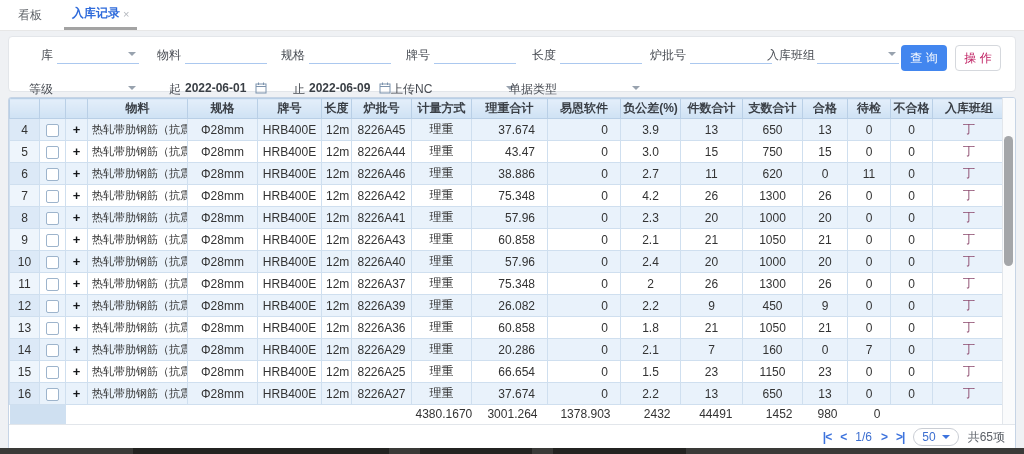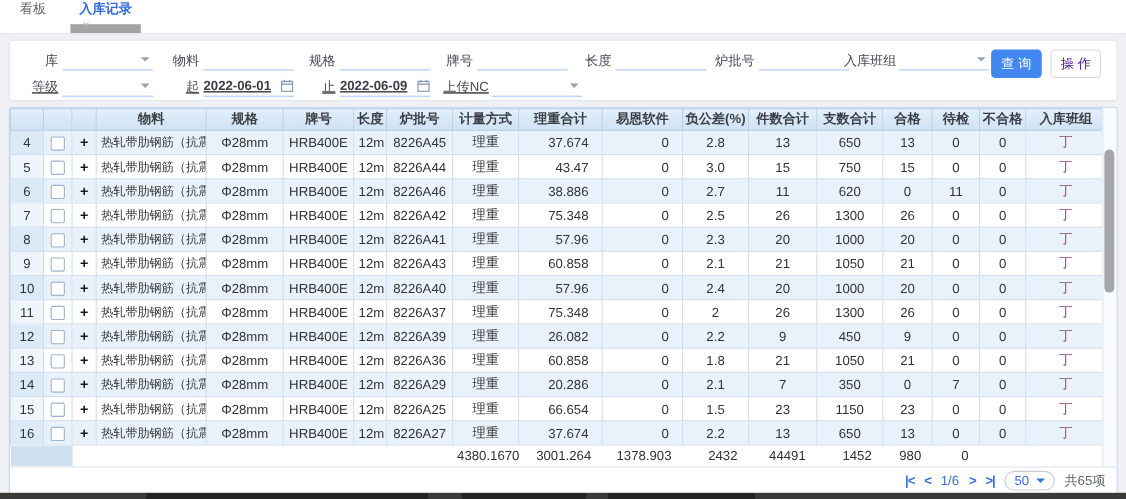--- a/index.html
+++ b/index.html
@@ -1,45 +1,45 @@
 <!DOCTYPE html>
 <html><head>
 <meta charset="utf-8">
 <style>
   html,body{margin:0;padding:0;}
   body{font-family:"Liberation Sans","DejaVu Sans",sans-serif;}
   .screen{position:relative;width:1024px;height:454px;background:#eff1f4;overflow:hidden;}
 
   
   .tabbar{position:absolute;top:0;left:0;right:0;height:30px;background:#fff;border-bottom:1px solid #e7e7e7;display:flex;align-items:stretch;padding-left:10px;}
-  .tab{display:flex;padding:0 8px;font-size:12px;color:#5f6368;cursor:pointer;margin-right:14px;}
-  .tab.active{color:#2f6bdb;font-weight:bold;border-bottom:8px solid #a3a3a3;flex-direction:column;}
+  .tab{display:flex;align-items:center;padding:0 8px;font-size:12px;color:#5f6368;cursor:pointer;margin-right:14px;}
+  .tab.active{color:#2f6bdb;font-weight:bold;border-bottom:3px solid #a3a3a3;}
   .tab .close{color:#b3b7bd;font-size:11px;margin-left:3px;font-weight:normal;}
 
   
   .filter{position:absolute;top:36px;left:8px;width:1006px;height:54px;background:#fff;border:1px solid #e3e6ea;border-radius:4px;}
   .fld{position:absolute;display:flex;align-items:flex-end;height:20px;}
   .fld .lb{font-size:12px;color:#474b52;text-align:right;margin-right:4px;line-height:17px;white-space:nowrap;}
   .ct{position:relative;height:18px;border-bottom:1px solid #abc8ef;width:82px;font-size:12px;color:#333;display:flex;align-items:center;}
   .ct.sel::after{content:"";position:absolute;right:3px;top:7px;border:4px solid transparent;border-top-color:#98a2ae;}
   .ct.date{justify-content:space-between;font-weight:bold;color:#3a3f45;}
   .cal{flex:0 0 auto;margin-left:2px;}
-  .r1{top:7px;} .r2{top:31px;text-decoration:underline;}
+  .r1{top:7px;} .r2{top:41px;}
   .p1{left:10px;} .p1 .lb{width:34px;}
   .p2{left:144px;} .p2 .lb{width:28px;}
   .p3{left:270px;} .p3 .lb{width:26px;}
   .p4{left:395px;} .p4 .lb{width:26px;}
   .p5{left:520px;} .p5 .lb{width:27px;}
   .p6{left:637px;} .p6 .lb{width:40px;}
   .p7{left:758px;} .p7 .lb{width:46px;}
-  .q4{left:382px;padding-left:12px;} .q4 .lb{width:40px;}
+  .q4{left:382px;} .q4 .lb{width:40px;}
   .q5{left:500px;} .q5 .lb{width:48px;}
   .btn{position:absolute;top:8px;height:26px;width:46px;border-radius:4px;font-size:12px;display:flex;align-items:center;justify-content:center;cursor:pointer;box-sizing:border-box;}
   .btn.query{left:892px;background:#4286ef;color:#fff;}
-  .btn.oper{left:946px;background:#fff;border:1px solid #d5d8dd;color:#4c1d95;}
+  .btn.oper{left:946px;background:#fff;border:1px solid #d5d8dd;color:#be185d;}
 
   
   .panel{position:absolute;top:97px;left:8px;width:1006px;height:351px;background:#fff;border:1px solid #c6d4e5;border-radius:3px;overflow:hidden;}
   .gridwrap{position:absolute;top:0;left:0;right:12px;bottom:24px;overflow:hidden;}
   table{width:100%;border-collapse:collapse;table-layout:fixed;}
   th{height:19px;background:linear-gradient(#e3eefa,#cfe2f4);border:1px solid #b9cfe6;font-size:12px;color:#3a3f46;font-weight:bold;padding:0 2px;overflow:hidden;white-space:nowrap;}
   td{height:22px;border:1px solid #cfdfef;font-size:12px;color:#333;text-align:center;padding:0 4px;overflow:hidden;white-space:nowrap;box-sizing:border-box;}
   tbody tr:nth-child(odd) td{background:#e9f2fb;}
   tbody tr:nth-child(even) td{background:#ffffff;}
   tbody tr:nth-child(odd) td.cnum{background:#dce9f7;}
@@ -140,20 +140,24 @@
         <svg class="cal" width="12" height="12" viewBox="0 0 12 12">
             <rect x="1" y="2" width="10" height="9" fill="none" stroke="#7d93ad" stroke-width="1"></rect>
             <line x1="1" y1="4.5" x2="11" y2="4.5" stroke="#7d93ad"></line>
             <line x1="3.5" y1="0.5" x2="3.5" y2="3" stroke="#7d93ad"></line>
             <line x1="8.5" y1="0.5" x2="8.5" y2="3" stroke="#7d93ad"></line>
           </svg>
       </span>
     </div>
     <div class="fld r2 q4">
       <span class="lb">上传NC</span>
+      <span class="ct sel"></span>
+    </div>
+    <div class="fld r2 q5">
+      <span class="lb">单据类型</span>
       <span class="ct sel"></span>
     </div>
 
     <div class="btn query">查 询</div>
     <div class="btn oper">操 作</div>
   </div>
 
   <div class="panel">
     <div class="gridwrap">
       <table>
@@ -205,21 +209,21 @@
               <td><span class="cb"></span></td>
               <td class="cplus">+</td>
               <td class="al">热轧带肋钢筋（抗震）</td>
               <td>Φ28mm</td>
               <td>HRB400E</td>
               <td>12m</td>
               <td>8226A45</td>
               <td>理重</td>
               <td class="ar2">37.674</td>
               <td class="ar2">0</td>
-              <td>2.8</td>
+              <td>3.9</td>
               <td>13</td>
               <td>650</td>
               <td>13</td>
               <td>0</td>
               <td>0</td>
               <td class="team">丁</td>
             </tr>
             <tr>
               <td class="cnum">5</td>
               <td><span class="cb"></span></td>
@@ -265,21 +269,21 @@
               <td><span class="cb"></span></td>
               <td class="cplus">+</td>
               <td class="al">热轧带肋钢筋（抗震）</td>
               <td>Φ28mm</td>
               <td>HRB400E</td>
               <td>12m</td>
               <td>8226A42</td>
               <td>理重</td>
               <td class="ar2">75.348</td>
               <td class="ar2">0</td>
-              <td>2.5</td>
+              <td>4.2</td>
               <td>26</td>
               <td>1300</td>
               <td>26</td>
               <td>0</td>
               <td>0</td>
               <td class="team">丁</td>
             </tr>
             <tr>
               <td class="cnum">8</td>
               <td><span class="cb"></span></td>
@@ -407,21 +411,21 @@
               <td class="al">热轧带肋钢筋（抗震）</td>
               <td>Φ28mm</td>
               <td>HRB400E</td>
               <td>12m</td>
               <td>8226A29</td>
               <td>理重</td>
               <td class="ar2">20.286</td>
               <td class="ar2">0</td>
               <td>2.1</td>
               <td>7</td>
-              <td>350</td>
+              <td>160</td>
               <td>0</td>
               <td>7</td>
               <td>0</td>
               <td class="team">丁</td>
             </tr>
             <tr>
               <td class="cnum">15</td>
               <td><span class="cb"></span></td>
               <td class="cplus">+</td>
               <td class="al">热轧带肋钢筋（抗震）</td>

